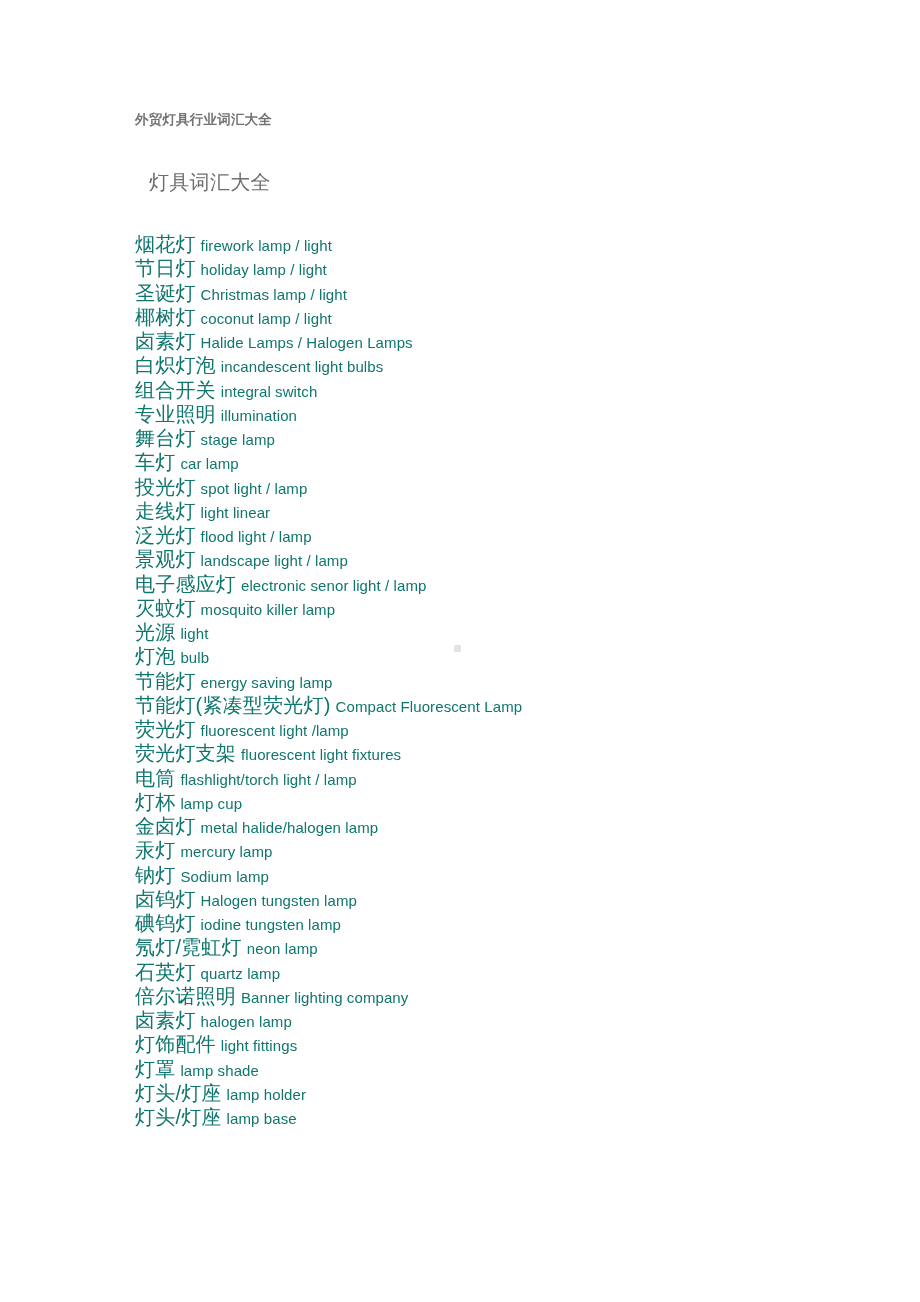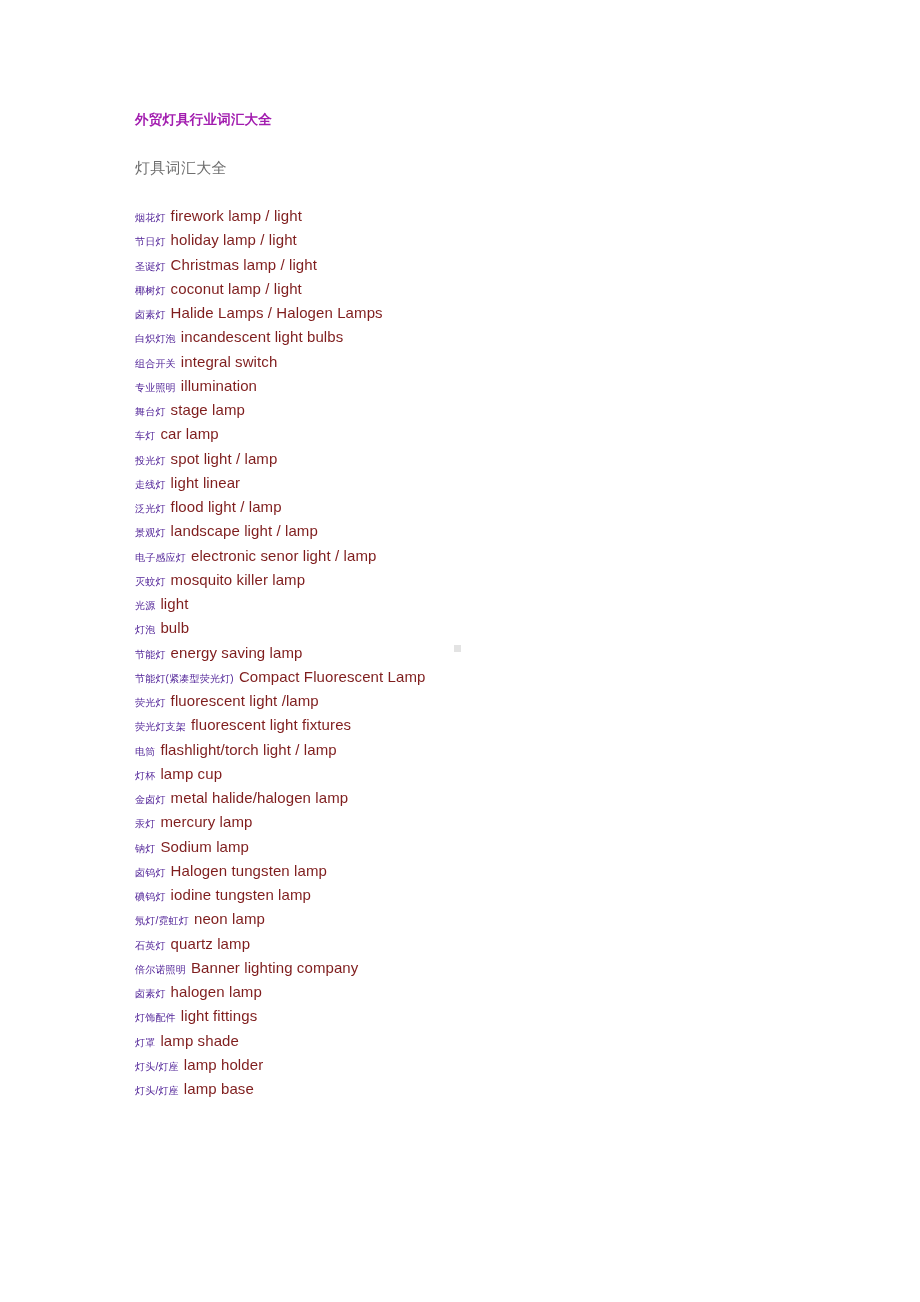--- a/index.html
+++ b/index.html
@@ -28,64 +28,64 @@
   .doc-body {
     position: absolute;
     left: 135px;
     top: 110px;
     width: 700px;
   }
 
   .doc-title {
     font-size: 13.5px;
     font-weight: bold;
-    color: #a21caf;
+    color: #737373;
     line-height: 20px;
     letter-spacing: 0.2px;
     margin: 0;
     padding: 0;
     white-space: nowrap;
   }
 
   .spacer-a { height: 28px; }
 
   .doc-subtitle {
-    font-size: 15px;
+    font-size: 20px;
     font-weight: normal;
     color: #6e6e6e;
     line-height: 20px;
     letter-spacing: 0.3px;
-    margin: 0;
+    margin: 14px;
     padding: 0;
     white-space: nowrap;
   }
 
   .spacer-b { height: 26px; }
 
   .glossary-list {
     list-style: none;
     margin: 0;
     padding: 0;
   }
 
   .glossary-item {
     height: 24.25px;
     line-height: 24.25px;
     white-space: nowrap;
     font-size: 15px;
   }
 
   .term-zh {
-    color: #4c1d95;
-    font-size: 10px;
+    color: #0f766e;
+    font-size: 20px;
     letter-spacing: 0.2px;
   }
 
   .term-en {
-    color: #7f1d1d;
+    color: #0f766e;
     font-size: 15px;
     letter-spacing: 0.1px;
   }
 
   .gap {
     display: inline-block;
     width: 5px;
   }
 
   

